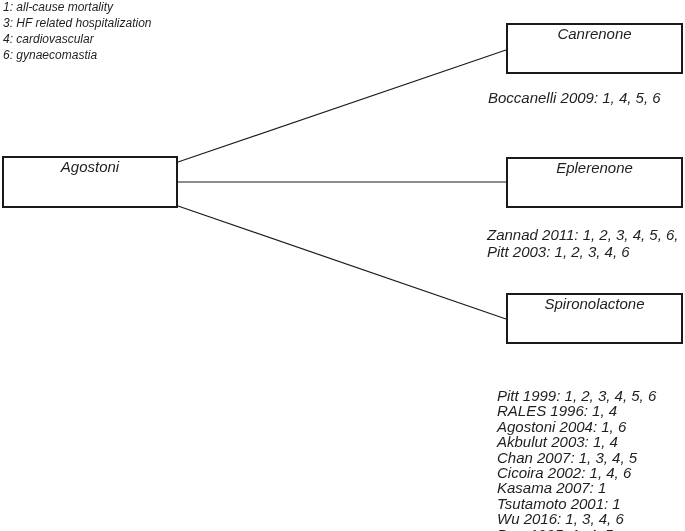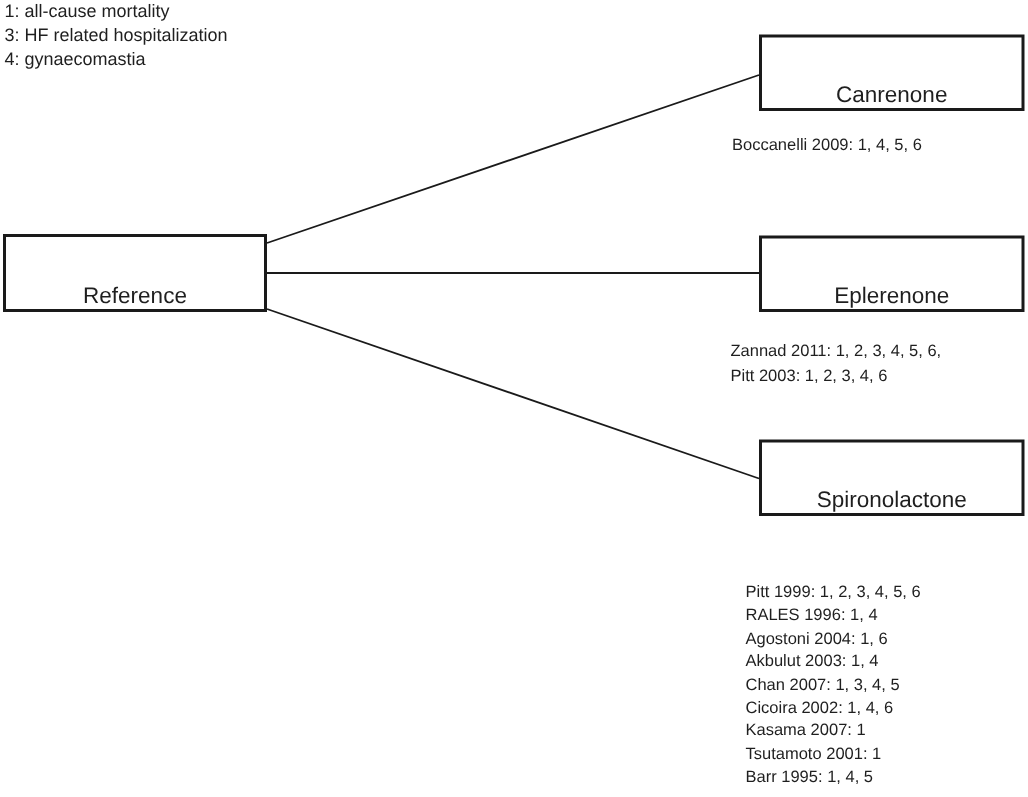--- a/index.html
+++ b/index.html
@@ -8,20 +8,21 @@
     background: var(--background, #ffffff);
   }
   .canvas {
     position: relative;
     width: 685px;
     height: 531px;
     background: var(--background, #ffffff);
     font-family: "Liberation Sans", sans-serif;
     color: var(--text, #1f1f1f);
     overflow: hidden;
+    font-style: italic;
   }
   .connectors {
     position: absolute;
     left: 0;
     top: 0;
     width: 685px;
     height: 531px;
   }
   .connectors line {
     stroke: var(--border, #1a1a1a);
@@ -34,57 +35,58 @@
     font-size: 12px;
     line-height: 16px;
     white-space: nowrap;
   }
   .node {
     position: absolute;
     box-sizing: border-box;
     border: 2px solid var(--border, #1a1a1a);
     background: var(--background, #ffffff);
     display: flex;
-    align-items: flex-end;
+    align-items: flex-start;
     justify-content: center;
     font-size: 15px;
     white-space: nowrap;
   }
   .reference      { left: 2px;   top: 156px; width: 176px; height: 52px; }
   .canrenone      { left: 506px; top: 23px;  width: 177px; height: 51px; }
   .eplerenone     { left: 506px; top: 157px; width: 177px; height: 51px; }
   .spironolactone { left: 506px; top: 293px; width: 177px; height: 51px; }
   .studies {
     position: absolute;
-    font-size: 11px;
+    font-size: 15px;
     white-space: nowrap;
   }
   .canrenone-studies      { left: 488px; top: 89px;  line-height: 17px; }
   .eplerenone-studies     { left: 487px; top: 226px; line-height: 17px; }
   .spironolactone-studies { left: 497px; top: 355px; line-height: 15.4px; margin-top: 33px; }
 </style>
 </head>
 <body>
 
 <div class="canvas">
 
   <svg class="connectors" width="685" height="531" viewBox="0 0 685 531" aria-hidden="true">
     <line x1="178" y1="162" x2="506" y2="50"></line>
     <line x1="178" y1="182" x2="506" y2="182"></line>
     <line x1="178" y1="206" x2="506" y2="319"></line>
   </svg>
 
   <div class="legend">
     <div>1: all-cause mortality</div>
     <div>3: HF related hospitalization</div>
-    <div>4: gynaecomastia</div>
+    <div>4: cardiovascular</div>
+    <div>6: gynaecomastia</div>
   </div>
 
   <div class="node reference">
-    <span>Reference</span>
+    <span>Agostoni</span>
   </div>
 
   <div class="node canrenone">
     <span>Canrenone</span>
   </div>
 
   <div class="node eplerenone">
     <span>Eplerenone</span>
   </div>
 
@@ -103,16 +105,17 @@
 
   <div class="studies spironolactone-studies">
     <div>Pitt 1999: 1, 2, 3, 4, 5, 6</div>
     <div>RALES 1996: 1, 4</div>
     <div>Agostoni 2004: 1, 6</div>
     <div>Akbulut 2003: 1, 4</div>
     <div>Chan 2007: 1, 3, 4, 5</div>
     <div>Cicoira 2002: 1, 4, 6</div>
     <div>Kasama 2007: 1</div>
     <div>Tsutamoto 2001: 1</div>
+    <div>Wu 2016: 1, 3, 4, 6</div>
     <div>Barr 1995: 1, 4, 5</div>
   </div>
 
 </div>
 
 </body></html>

